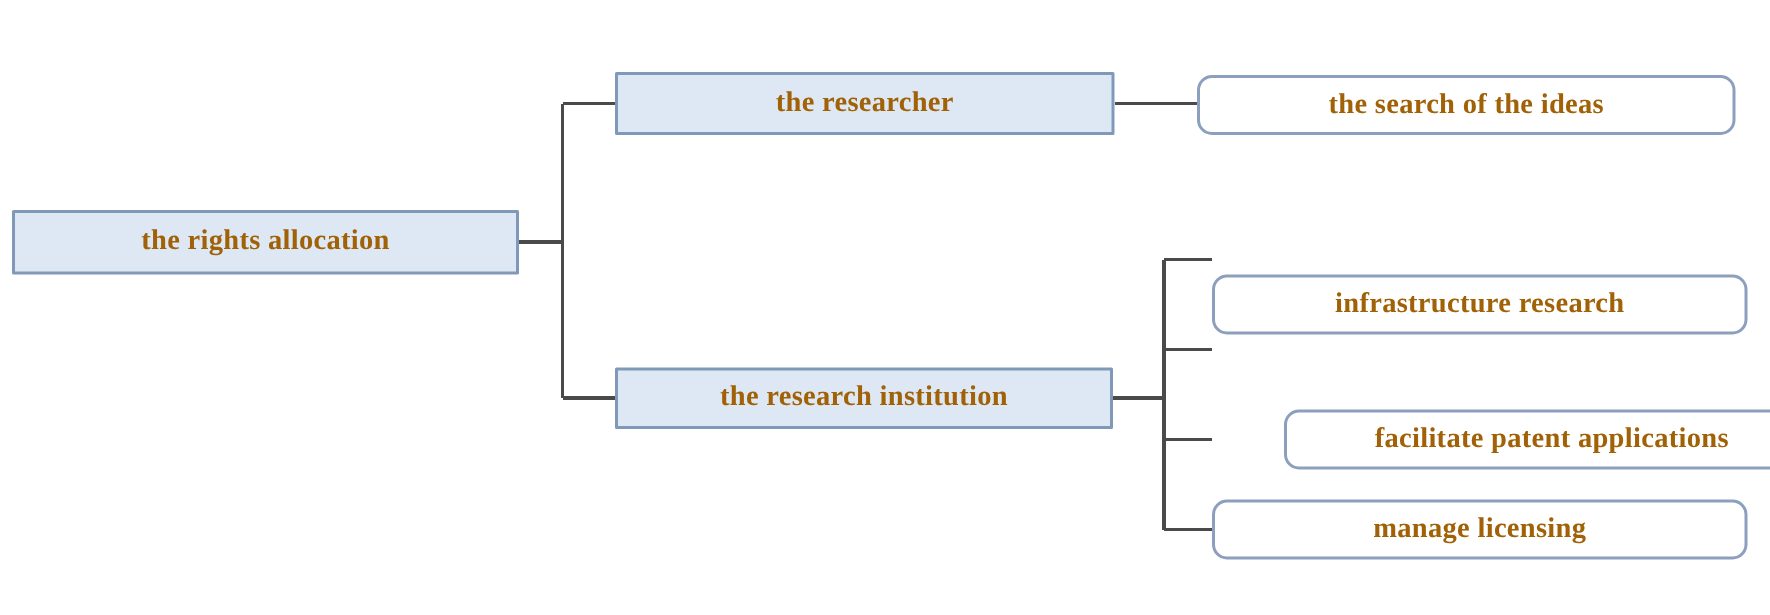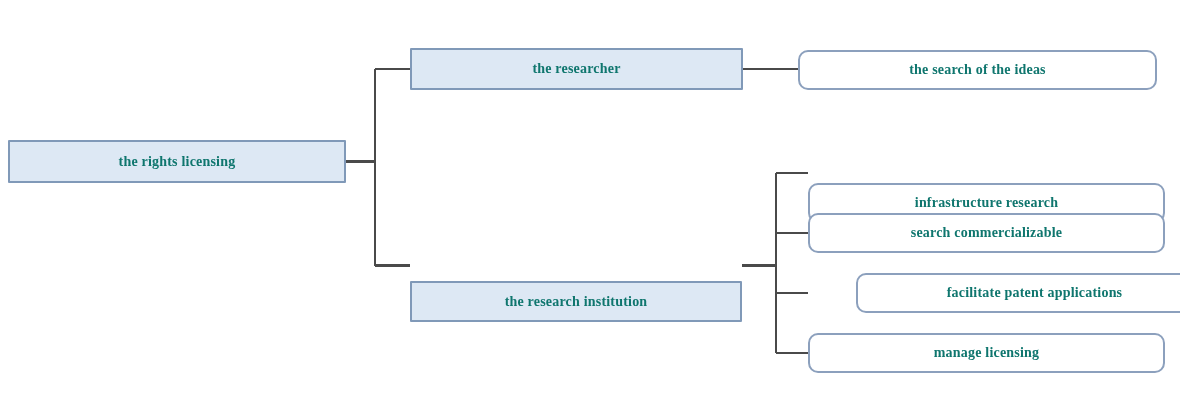--- a/index.html
+++ b/index.html
@@ -18,22 +18,22 @@
     overflow: hidden;
   }
   .node {
     position: absolute;
     box-sizing: border-box;
     display: flex;
     align-items: center;
     justify-content: center;
     text-align: center;
     font-weight: bold;
-    color: #0f766e;
-    font-size: 14px;
+    color: #a16207;
+    font-size: 19px;
     line-height: 1.1;
     letter-spacing: 0.2px;
   }
   .node-filled {
     background: #dde8f4;
     border: 2px solid #8099b8;
     border-radius: 1px;
   }
   .node-outline {
     background: #ffffff;
@@ -58,21 +58,20 @@
     left: 410px;
     top: 48px;
     width: 333px;
     height: 42px;
   }
   .node-institution {
     left: 410px;
     top: 245px;
     width: 332px;
     height: 41px;
-    margin-top: 36px;
   }
   .node-source {
     left: 798px;
     top: 50px;
     width: 359px;
     height: 40px;
   }
   .node-infra {
     left: 808px;
     top: 153px;
@@ -121,29 +120,28 @@
 
       <path d="M776 173 L776 353"></path>
 
       <path d="M776 173 L808 173"></path>
       <path d="M776 233 L808 233"></path>
       <path d="M776 293 L808 293"></path>
       <path d="M776 353 L808 353"></path>
     </g>
   </svg>
 
-  <div class="node node-filled node-root">the rights licensing</div>
+  <div class="node node-filled node-root">the rights allocation</div>
 
   <div class="node node-filled node-researcher">the researcher</div>
 
   <div class="node node-outline node-source">the search of the ideas</div>
 
   <div class="node node-filled node-institution">the research institution</div>
 
   <div class="node node-outline node-infra">infrastructure research</div>
 
-  <div class="node node-outline node-search">search commercializable</div>
 
   <div class="node node-outline node-facilitate">facilitate patent applications</div>
 
   <div class="node node-outline node-manage">manage licensing</div>
 
 </div>
 
 </body></html>

